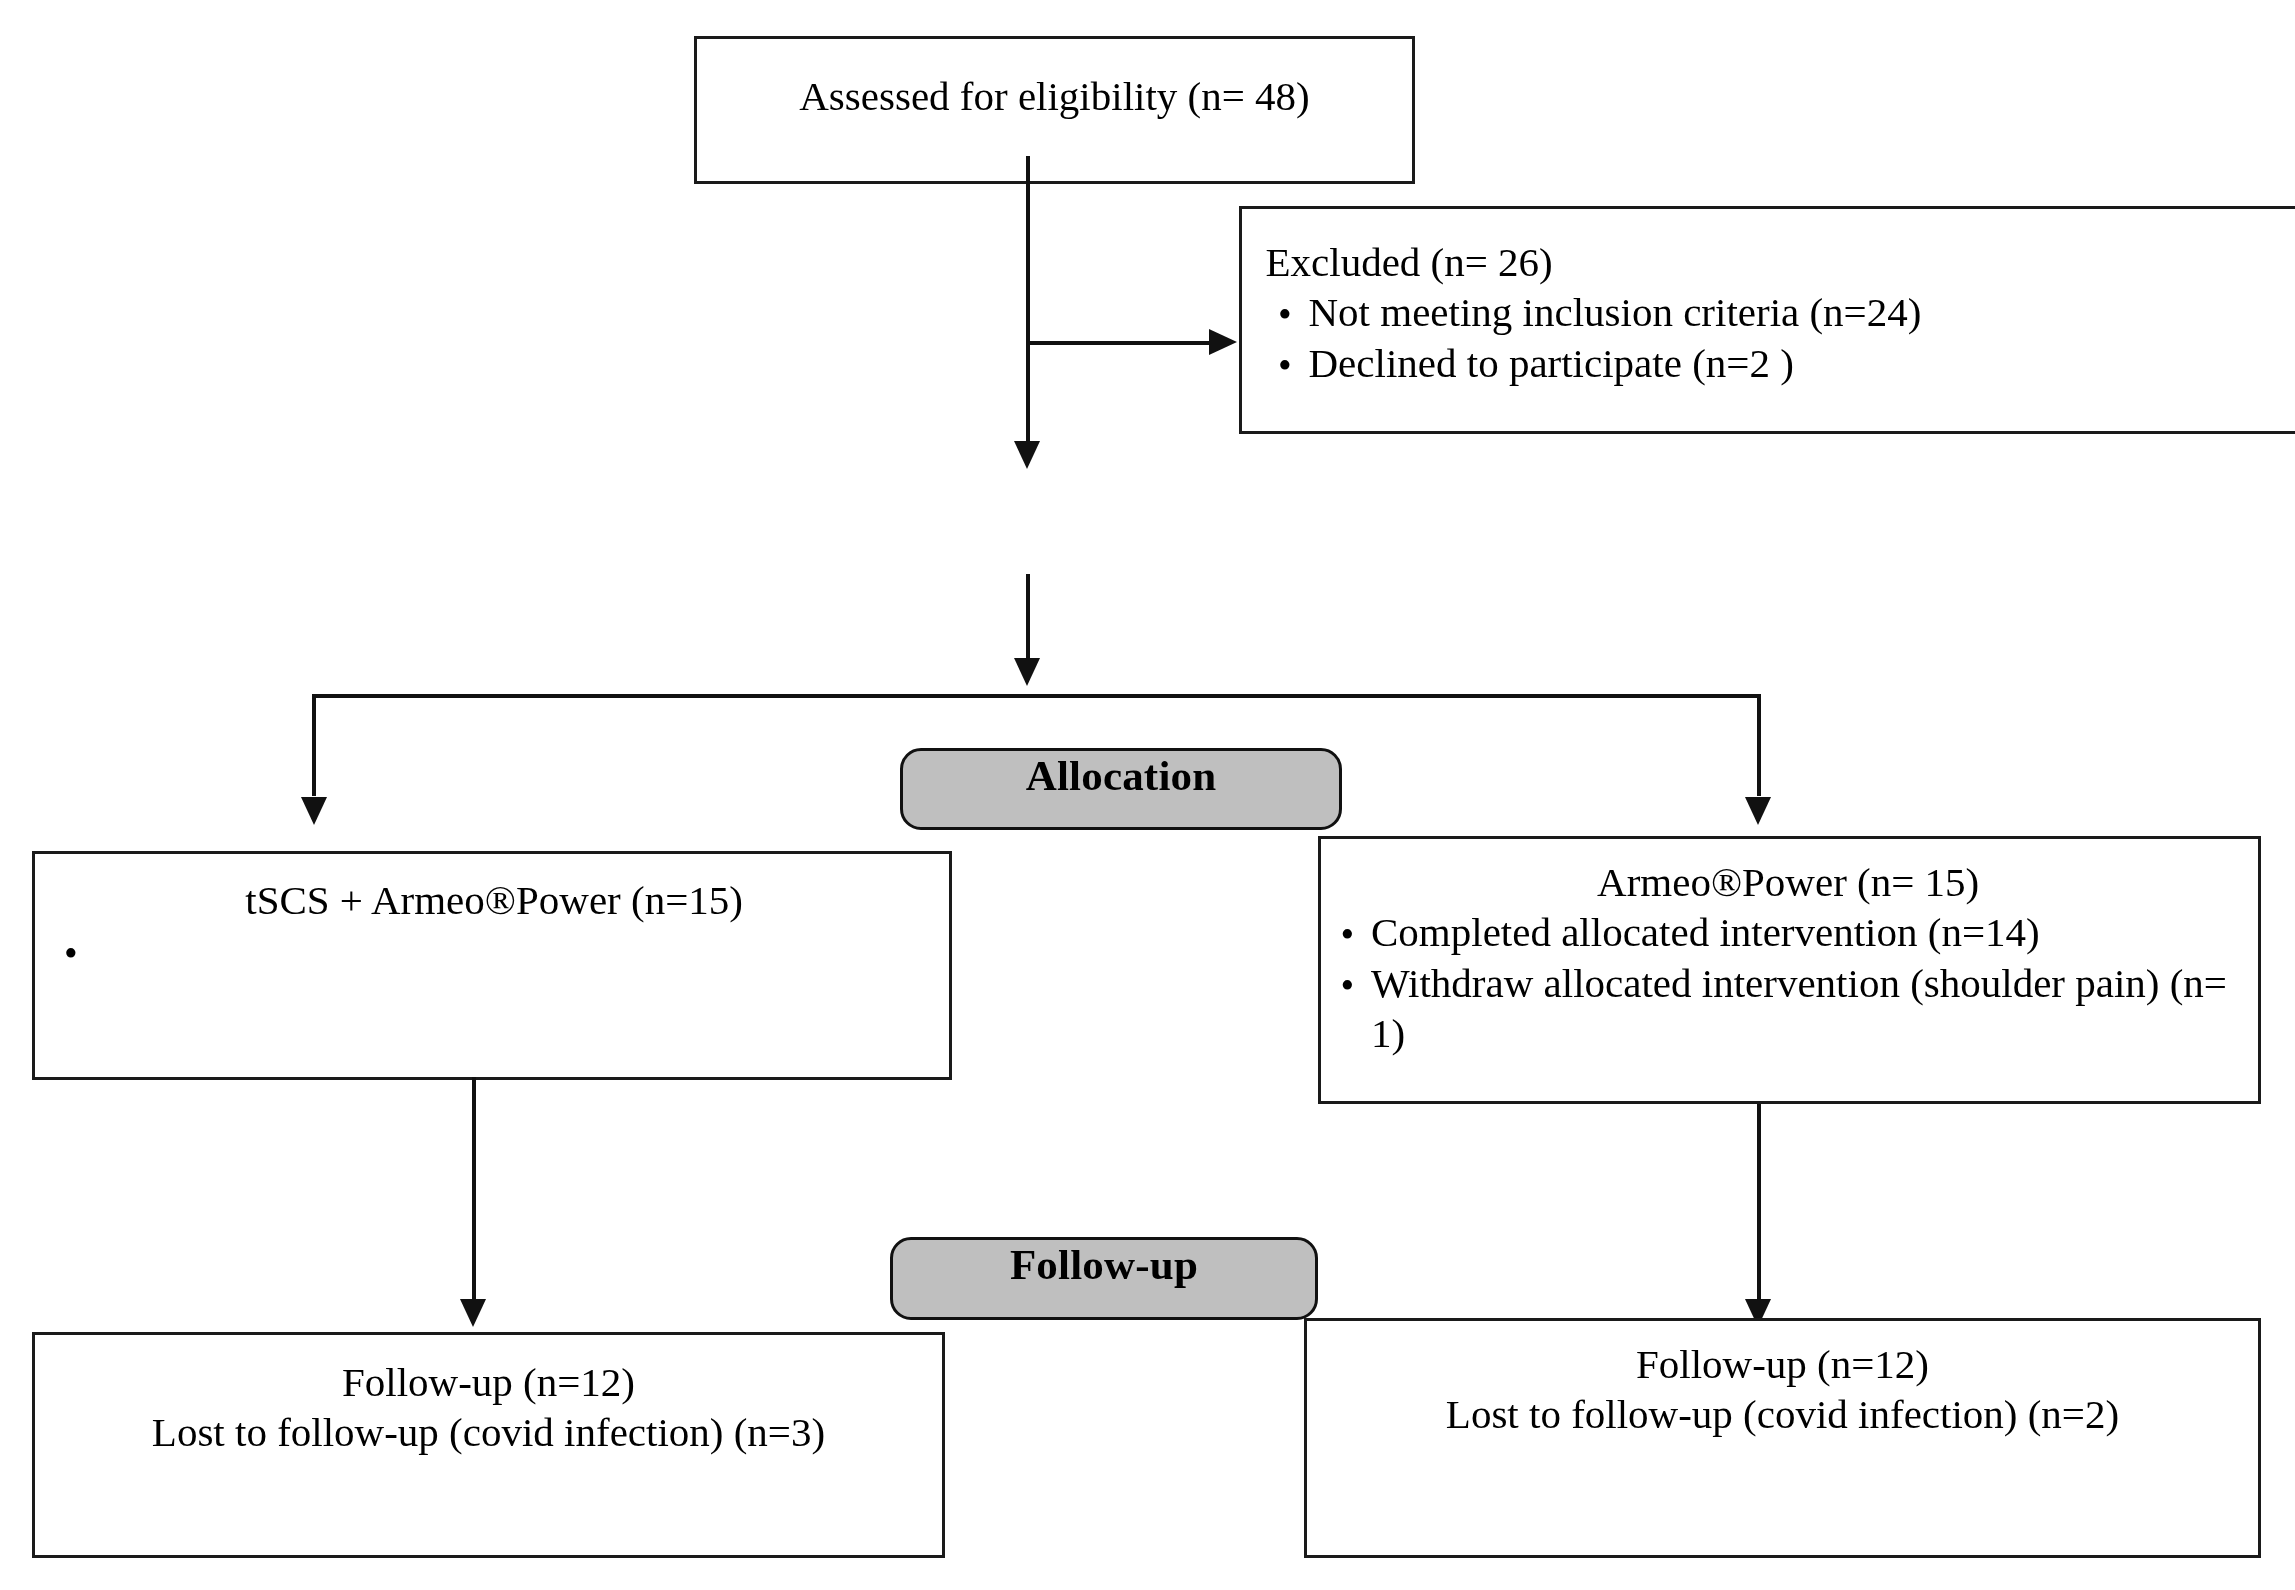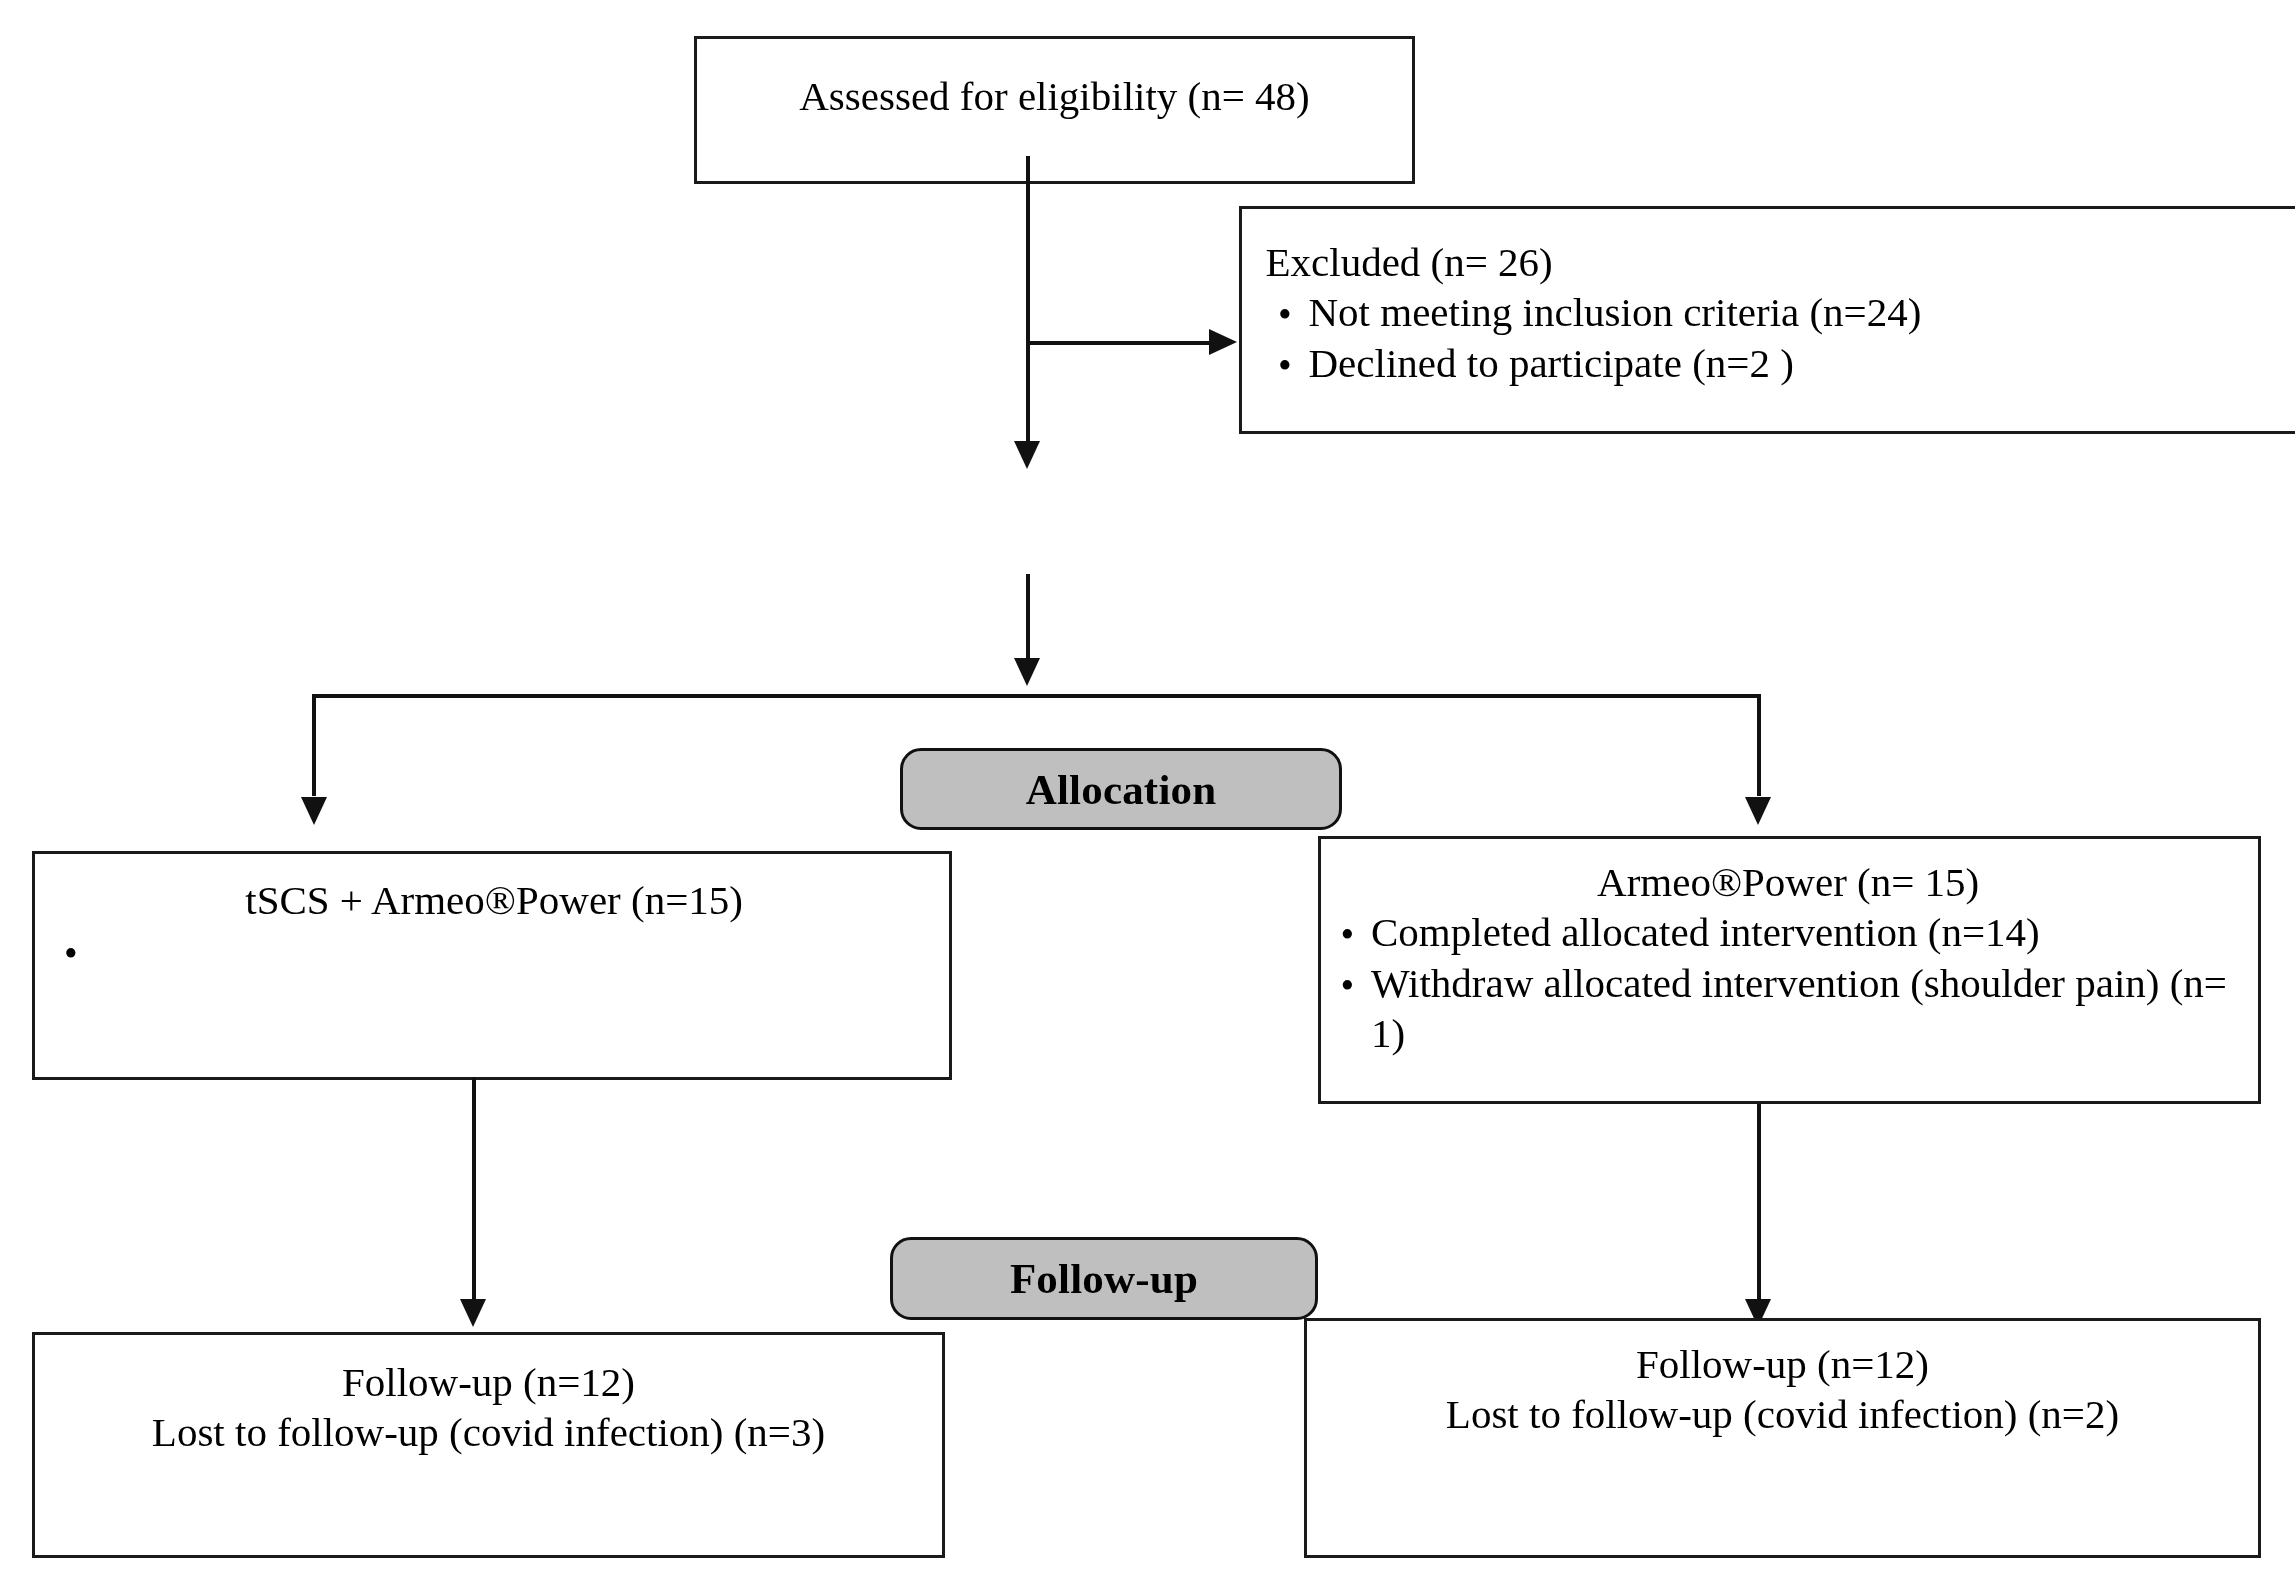--- a/index.html
+++ b/index.html
@@ -9,21 +9,21 @@
   .box{position:absolute;background:#fff;border:3.5px solid #1a1a1a;box-sizing:border-box;}
   .box .inner{position:absolute;left:0;right:0;}
   .txt{font-size:41px;line-height:1.22;}
   .center{text-align:center;}
 
   .bullet-list{list-style:none;margin:0;padding:0;}
   .bullet-list li{position:relative;padding-left:43px;margin:0 0 1.4px 0;}
   .bullet-list li .bdot{position:absolute;left:12.4px;top:0.10em;font-size:39px;line-height:1.22;}
 
   .banner{position:absolute;background:#bfbfbf;border:3.5px solid #111;border-radius:21px;
-          box-sizing:border-box;display:flex;align-items:center;justify-content:center;}
+          box-sizing:border-box;display:flex;justify-content:center;}
   .banner span{font-weight:bold;font-size:43px;letter-spacing:0.2px;}
 
   .vline{position:absolute;background:#111;width:3.5px;}
   .hline{position:absolute;background:#111;height:3.5px;}
 
   .arrow-down{position:absolute;width:0;height:0;border-left:13px solid transparent;
               border-right:13px solid transparent;border-top:28px solid #111;}
   .arrow-right{position:absolute;width:0;height:0;border-top:13px solid transparent;
                border-bottom:13px solid transparent;border-left:28px solid #111;}
 </style>

